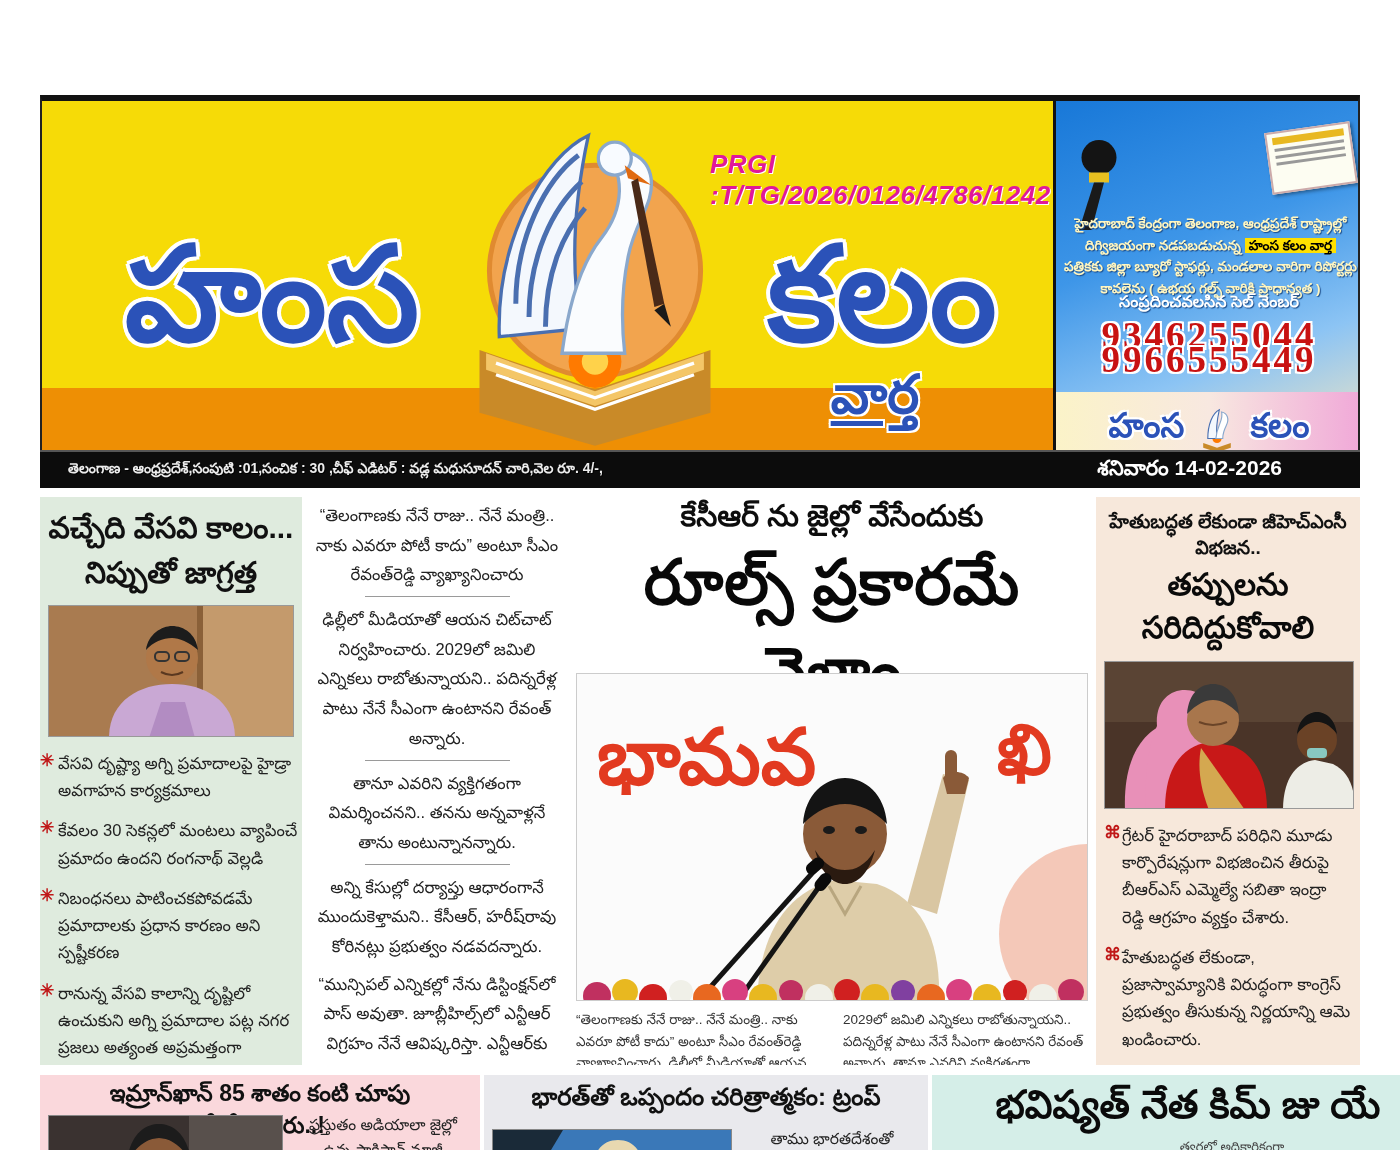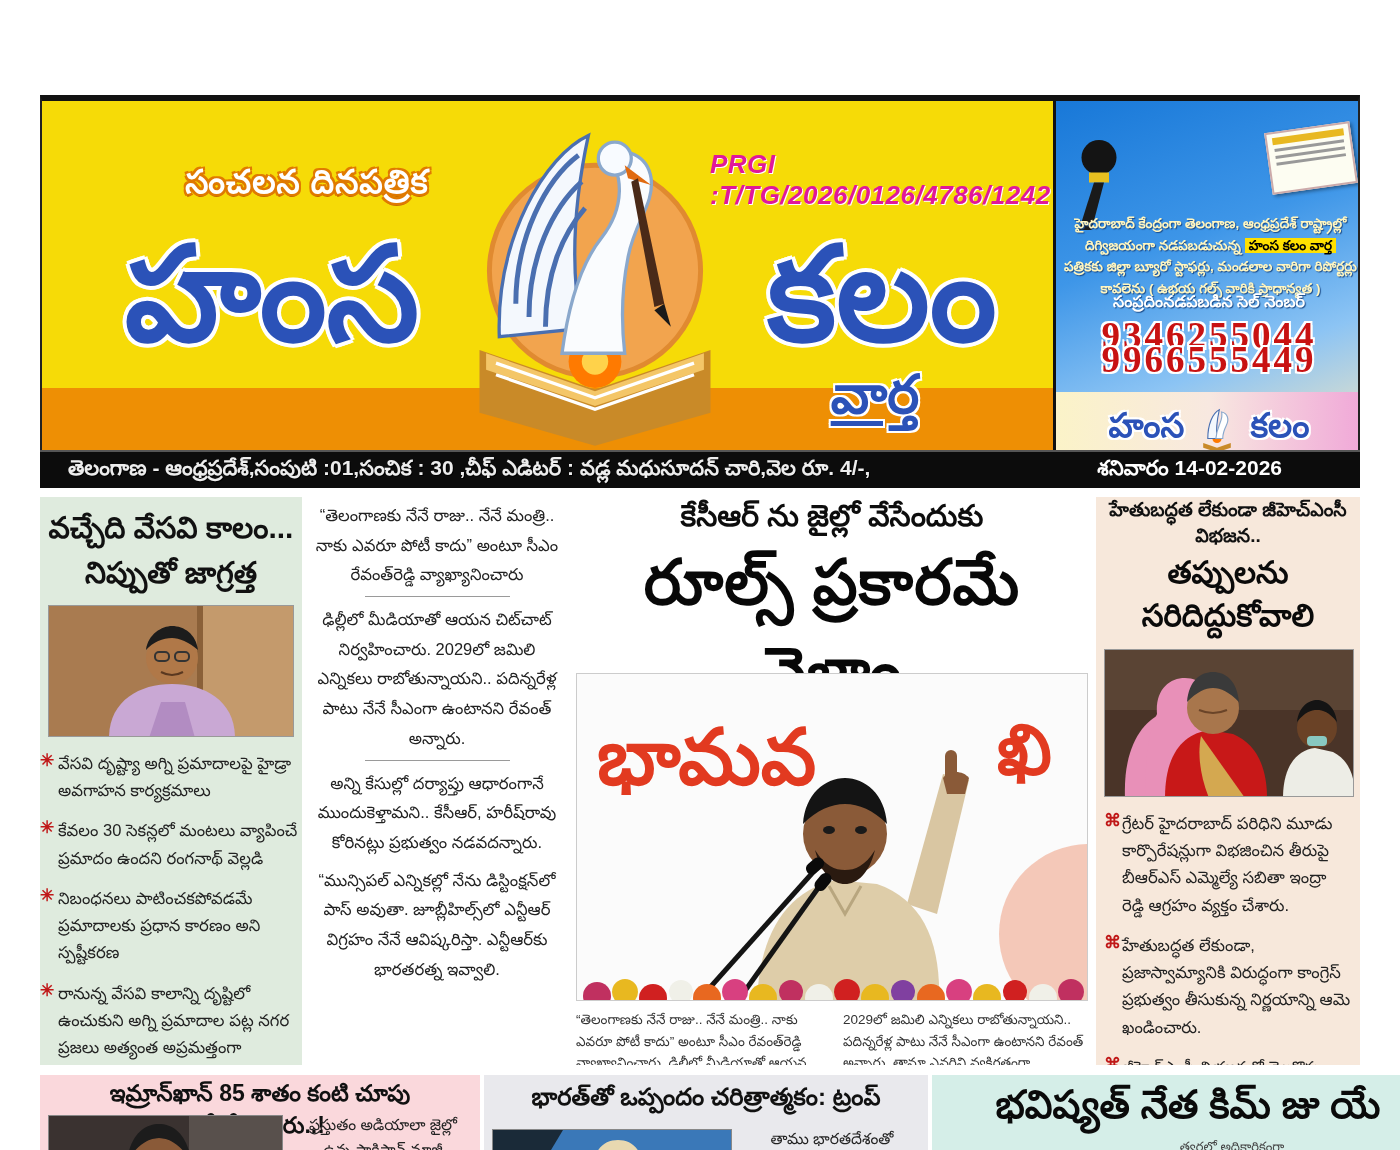--- a/index.html
+++ b/index.html
@@ -62,30 +62,30 @@
   .ad-logo-band { position:absolute; left:0; bottom:0; width:100%; height:64px;
             background:linear-gradient(90deg,#FBF3C8, #F8E8E0, #F0A8D8); }
   .ad-logo-txt { font-size:34px; font-weight:bold; color:#2B52B8;
             text-shadow:-2px -2px 0 #fff, 2px -2px 0 #fff, -2px 2px 0 #fff, 2px 2px 0 #fff; }
   .ad-logo-row { position:absolute; left:0; bottom:2px; width:100%; display:flex;
             justify-content:center; align-items:center; gap:10px; }
 
   
   .info-bar { position:absolute; left:40px; top:450px; width:1320px; height:38px;
             background:#0C0C0C; border-top:2px solid #555; display:flex; align-items:center; }
-  .info-left { margin-left:28px; font-size:21px; font-weight:bold; color:#EDEDED;
+  .info-left { margin-left:28px; font-size:14px; font-weight:bold; color:#EDEDED;
             text-shadow:1px 1px 0 #000; }
   .info-date { position:absolute; right:78px; font-size:21px; font-weight:bold; color:#fff; }
 
   
   .col { position:absolute; top:497px; height:568px; overflow:hidden; }
   .col-left  { left:40px;  width:262px; background:#DFEBDE; padding:6px 0; }
   .col-quote { left:306px; width:262px; background:#fff; padding:2px 4px; }
   .col-main  { left:572px; width:520px; background:#fff; }
-  .col-right { left:1096px; width:264px; background:#F7E8DB; padding:0 8px; }
+  .col-right { left:1096px; width:264px; background:#F7E8DB; padding:12px 8px; }
 
   
   .la-headline { text-align:center; font-size:30px; font-weight:bold; color:#111;
                  line-height:1.5; margin-top:2px; }
   .photo-frame { border:1px solid #999; overflow:hidden; position:relative; }
   .la-photo { width:246px; height:132px; margin:10px auto 0; }
   .bullet-row { display:flex; margin-top:13px; }
   .bullet-icon { color:#C01818; font-size:17px; font-weight:bold; flex:0 0 18px; }
   .bullet-text { font-size:16.5px; color:#222; line-height:1.65; }
 
@@ -129,21 +129,20 @@
   .bs-center .bs-text { left:258px; top:52px; width:180px; }
   .bs-right .bs-text { left:180px; top:62px; width:240px; font-size:13px; color:#444; }
 </style>
 </head>
 <body>
 
 <div class="page">
 
   <div class="masthead">
     <div class="orange-band"></div>
-    <div class="tagline">సంచలన దినపత్రిక</div>
     <div class="title-left">హంస</div>
     <div class="prgi">PRGI :T/TG/2026/0126/4786/1242</div>
     <div class="title-right">కలం</div>
     <div class="vaartha">వార్త</div>
 
     <div class="swan-logo">
       <svg viewBox="0 0 200 210" width="330" height="348">
         <circle cx="100" cy="100" r="64" fill="#F2A44E"></circle>
         <circle cx="100" cy="100" r="64" fill="none" stroke="#E08A30" stroke-width="3"></circle>
 
@@ -184,21 +183,21 @@
           <path d="M26,38 L14,76 L24,76 L34,38 Z" fill="#1a1a1a"></path>
         </svg>
       </div>
       <div class="ad-body">
         <span>హైదరాబాద్ కేంద్రంగా తెలంగాణ, ఆంధ్రప్రదేశ్ రాష్ట్రాల్లో</span>
         <span>దిగ్విజయంగా నడపబడుచున్న</span>
         <span class="hl">హంస కలం వార్త</span><br>
         <span>పత్రికకు జిల్లా బ్యూరో స్టాఫర్లు, మండలాల వారిగా</span>
         <span>రిపోర్టర్లు కావలెను ( ఉభయ గల్ఫ్ వారికి ప్రాధాన్యత )</span>
       </div>
-      <div class="ad-contact">సంప్రదింనడపబడిన సెల్ నెంబర్</div>
+      <div class="ad-contact">సంప్రదించవలసిన సెల్ నెంబర్</div>
       <div class="ad-phone ad-phone1">9346255044</div>
       <div class="ad-phone ad-phone2">9966555449</div>
       <div class="ad-logo-band">
         <div class="ad-logo-row">
           <span class="ad-logo-txt">హంస</span>
           <span>
             <svg viewBox="0 0 40 40" width="46" height="46">
               <path d="M8,34 L20,38 L32,34 L32,38 L20,42 L8,38 Z" fill="#C98A28"></path>
               <circle cx="20" cy="30" r="4" fill="#FF7A00"></circle>
               <path d="M12,30 C12,18 16,8 22,5 C20,14 19,22 20,30 Z" fill="#F4F8FD" stroke="#4A6FB0" stroke-width="1"></path>
@@ -263,20 +262,23 @@
   <div class="col col-quote">
 
       <div class="quote has-rule">
         <span>“తెలంగాణకు నేనే రాజు.. నేనే మంత్రి.. నాకు ఎవరూ పోటీ కాదు” అంటూ సీఎం రేవంత్‌రెడ్డి వ్యాఖ్యానించారు</span>
       </div>
 
       <div class="quote has-rule">
         <span>ఢిల్లీలో మీడియాతో ఆయన చిట్‌చాట్ నిర్వహించారు. 2029లో జమిలి ఎన్నికలు రాబోతున్నాయని.. పదిన్నరేళ్ల పాటు నేనే సీఎంగా ఉంటానని రేవంత్ అన్నారు.</span>
       </div>
 
+      <div class="quote has-rule">
+        <span>తానూ ఎవరిని వ్యక్తిగతంగా విమర్శించనని.. తనను అన్నవాళ్లనే తాను అంటున్నానన్నారు.</span>
+      </div>
 
       <div class="quote">
         <span>అన్ని కేసుల్లో దర్యాప్తు ఆధారంగానే ముందుకెళ్తామని.. కేసీఆర్, హరీష్‌రావు కోరినట్లు ప్రభుత్వం నడవదన్నారు.</span>
       </div>
 
       <div class="quote">
         <span>“మున్సిపల్ ఎన్నికల్లో నేను డిస్టింక్షన్‌లో పాస్ అవుతా. జూబ్లీహిల్స్‌లో ఎన్టీఆర్ విగ్రహం నేనే ఆవిష్కరిస్తా. ఎన్టీఆర్‌కు భారతరత్న ఇవ్వాలి.</span>
       </div>
 
     </div>

